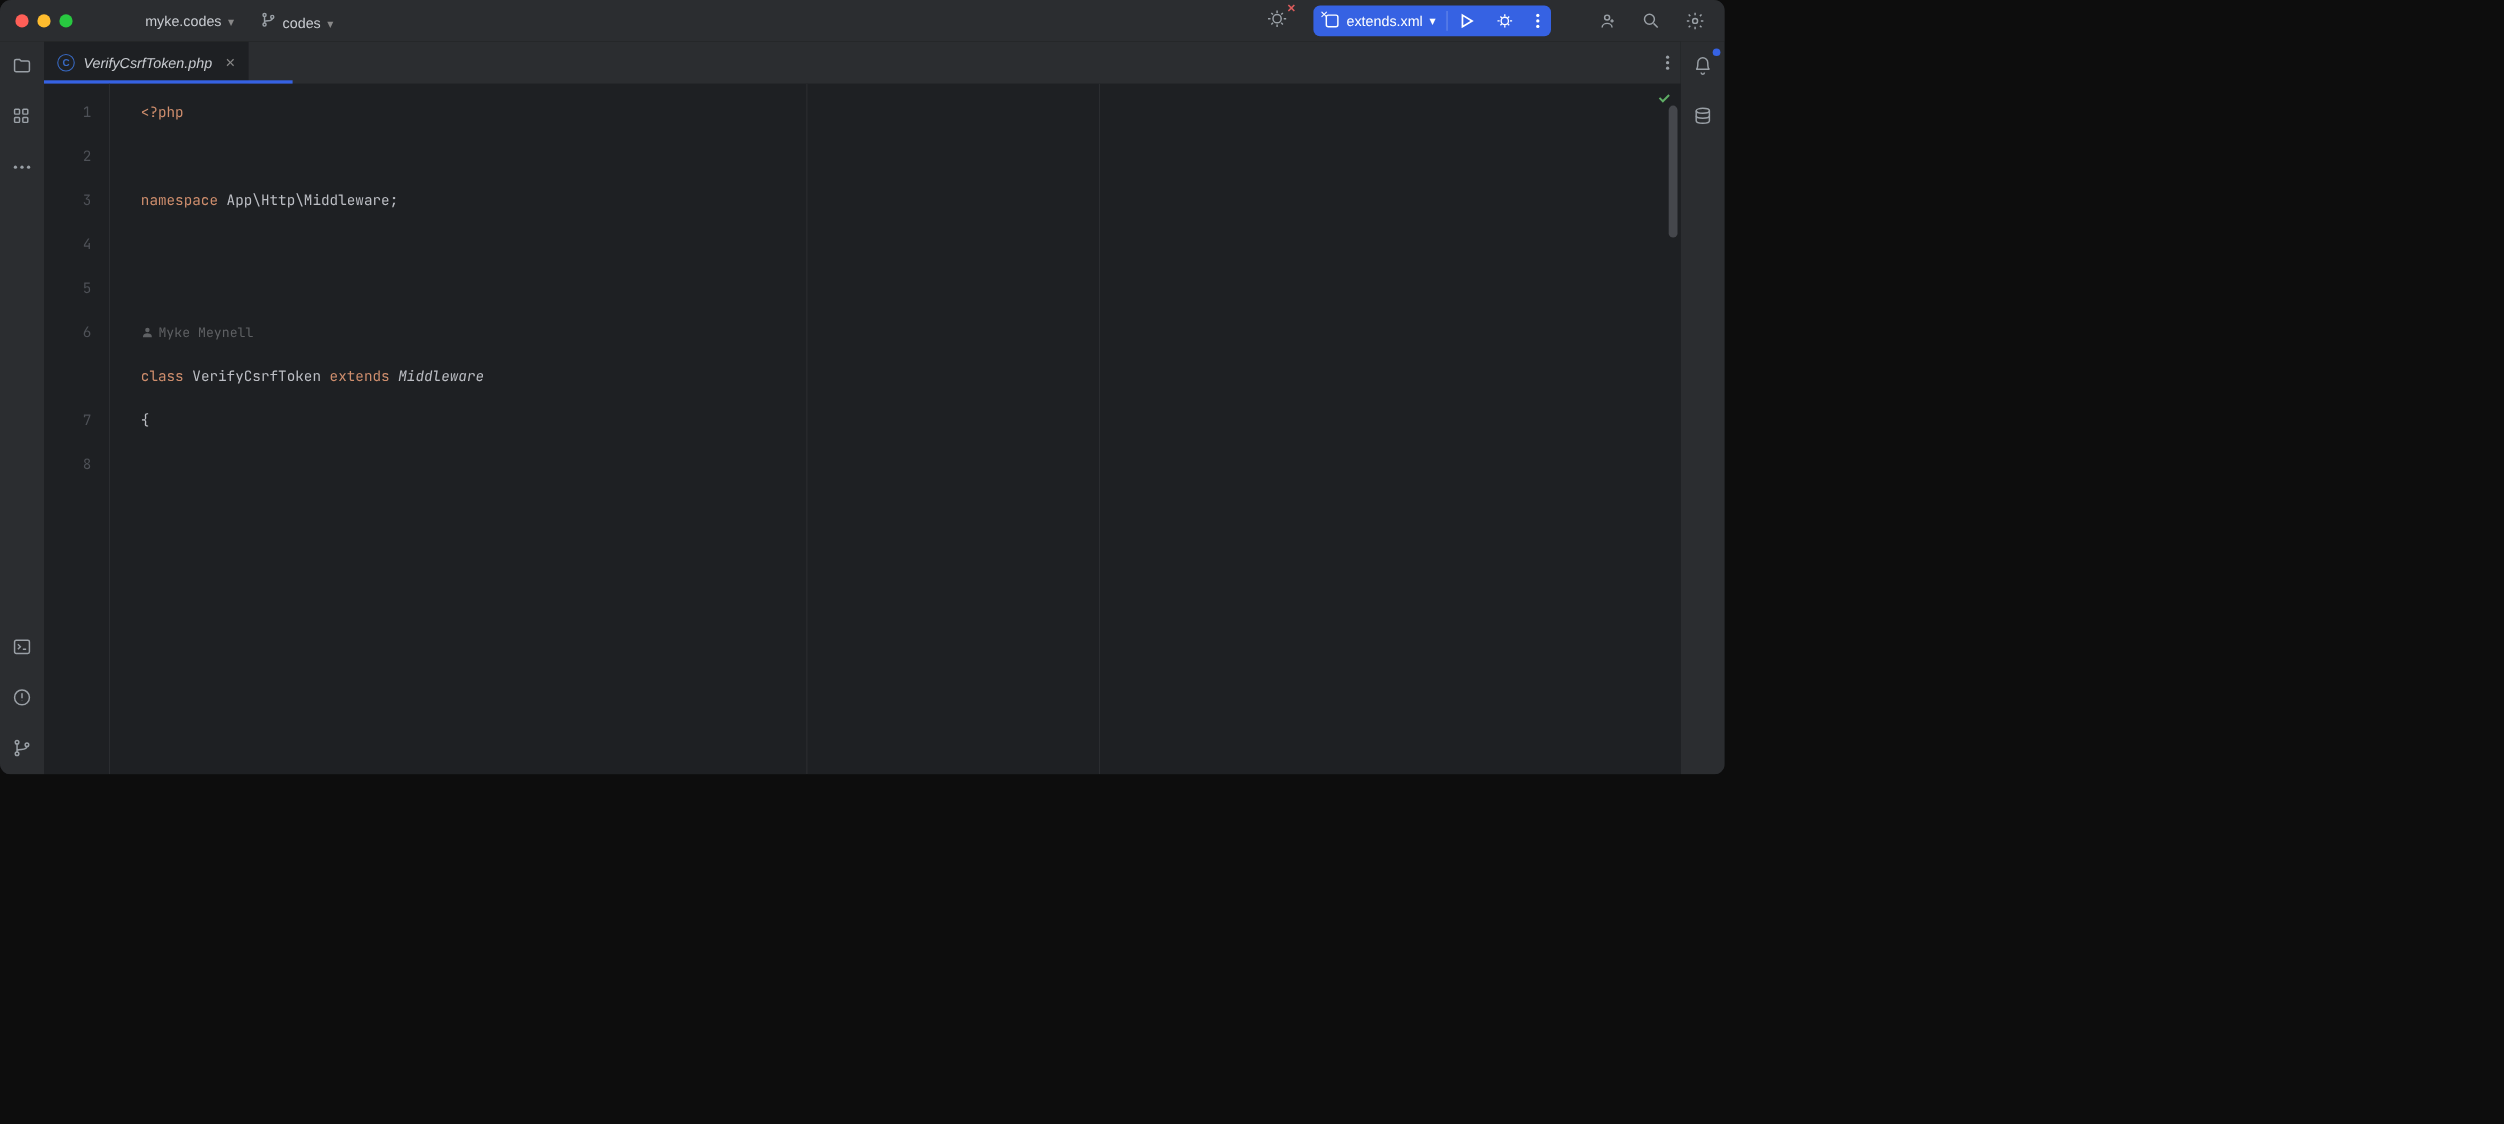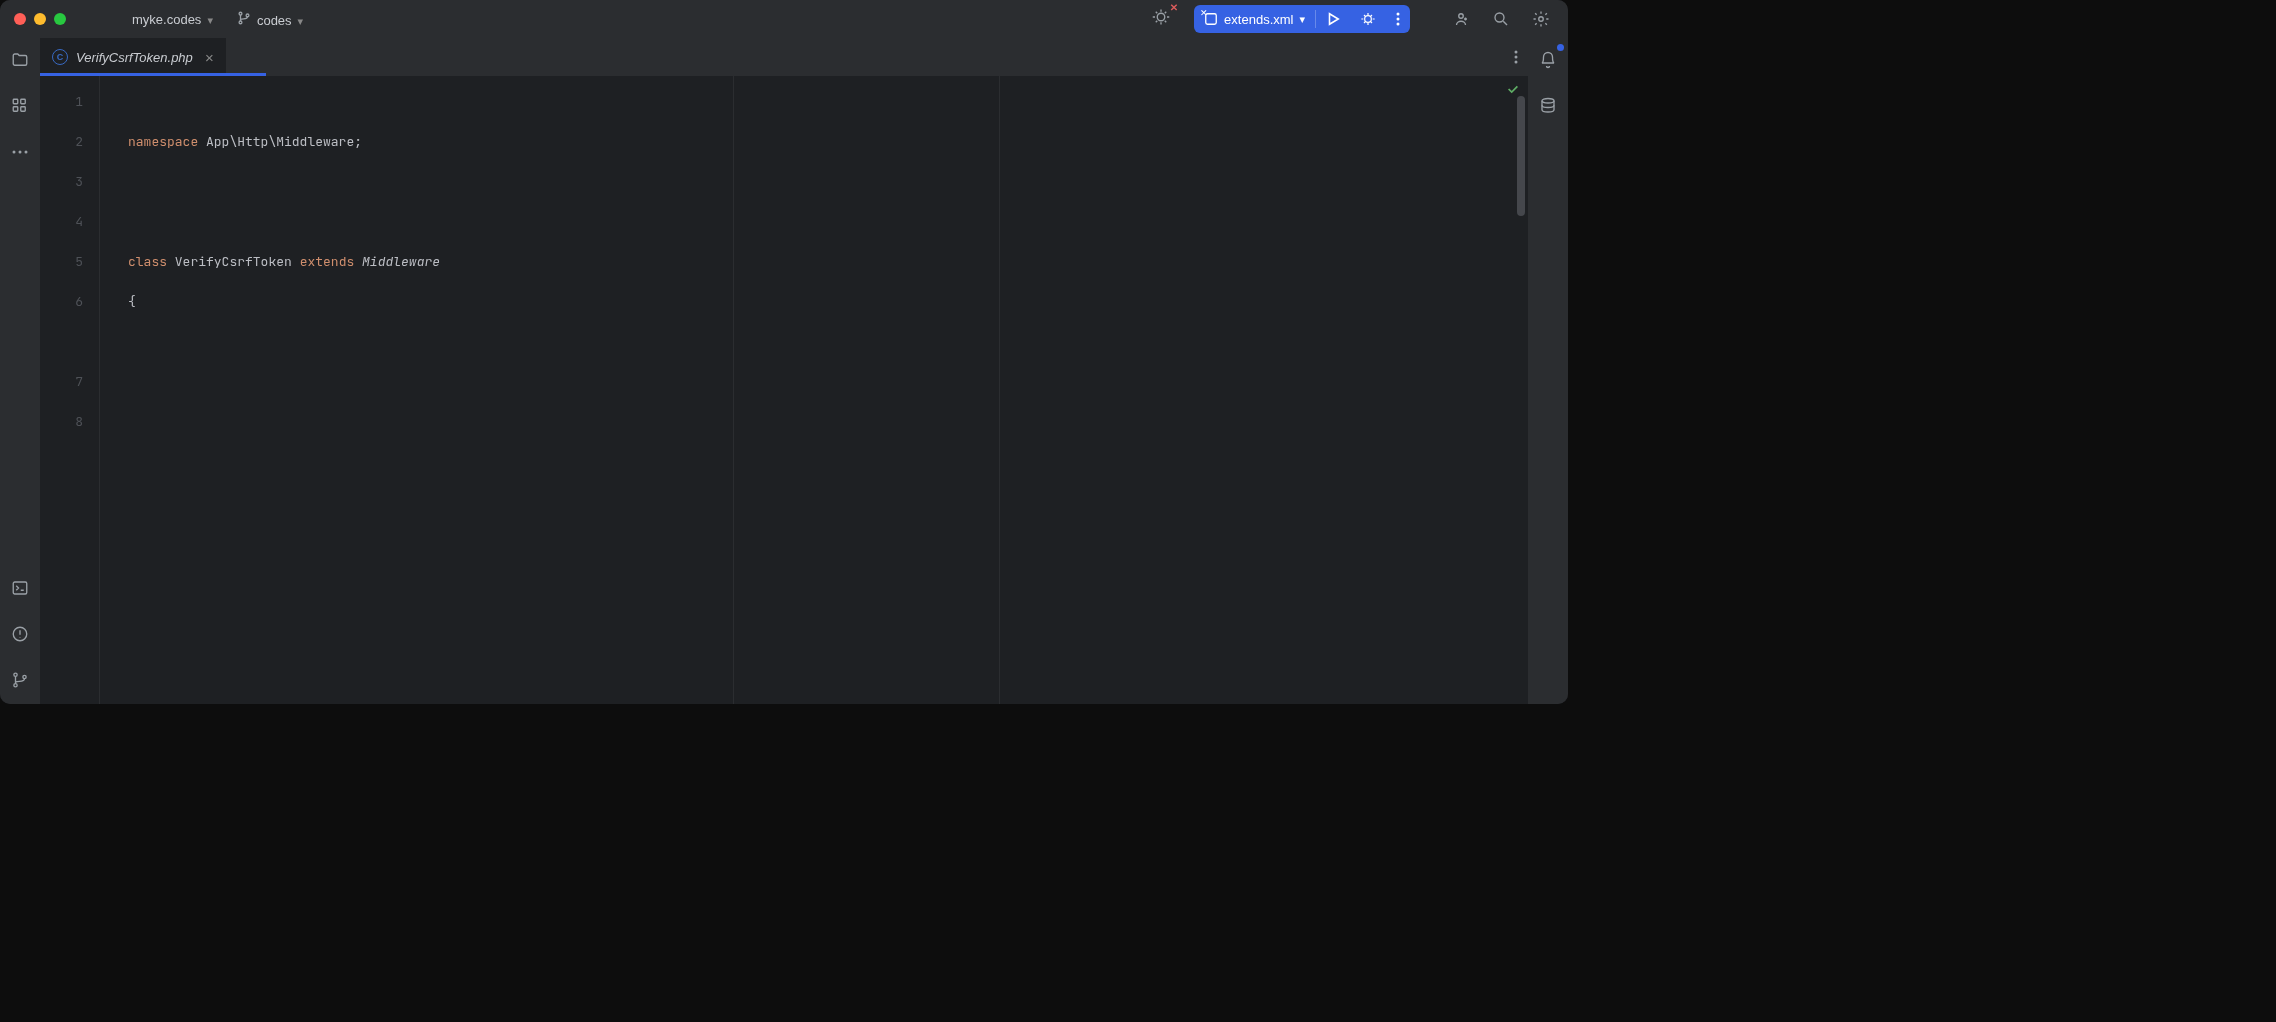--- a/index.html
+++ b/index.html
@@ -436,24 +436,32 @@
           <div class="ln">6</div>
           <div class="ln" style="height:40px;"></div>
           <div class="ln">7</div>
           <div class="ln">8</div>
         </div>
 
         <div class="code">
           <div class="guide1"></div>
           <div class="guide2"></div>
 
+          <div class="line"><span class="kw">&lt;?php</span></div>
           <div class="line"></div>
           <div class="line"><span class="kw">namespace</span><span class="fn"> App\Http\Middleware</span><span class="punct">;</span></div>
           <div class="line"></div>
           <div class="line"></div>
+          <div class="annotation-line">
+            <svg width="12" height="12" viewBox="0 0 24 24" fill="currentColor">
+                <circle cx="12" cy="8" r="4"></circle>
+                <path d="M4 20c0-4 4-6 8-6s8 2 8 6v1H4v-1z"></path>
+              </svg>
+            <span>Myke Meynell</span>
+          </div>
           <div class="line"><span class="kw">class</span><span class="fn"> VerifyCsrfToken </span><span class="kw">extends</span><span class="fn italic"> Middleware</span></div>
           <div class="line"><span class="punct">{</span></div>
         </div>
 
         <div class="editor-right">
           <div class="check-mark">
             <svg width="14" height="14" viewBox="0 0 16 16" fill="none" stroke="currentColor" stroke-width="2">
               <path d="M3 8l3.5 3.5L13 5"></path>
             </svg>
           </div>

